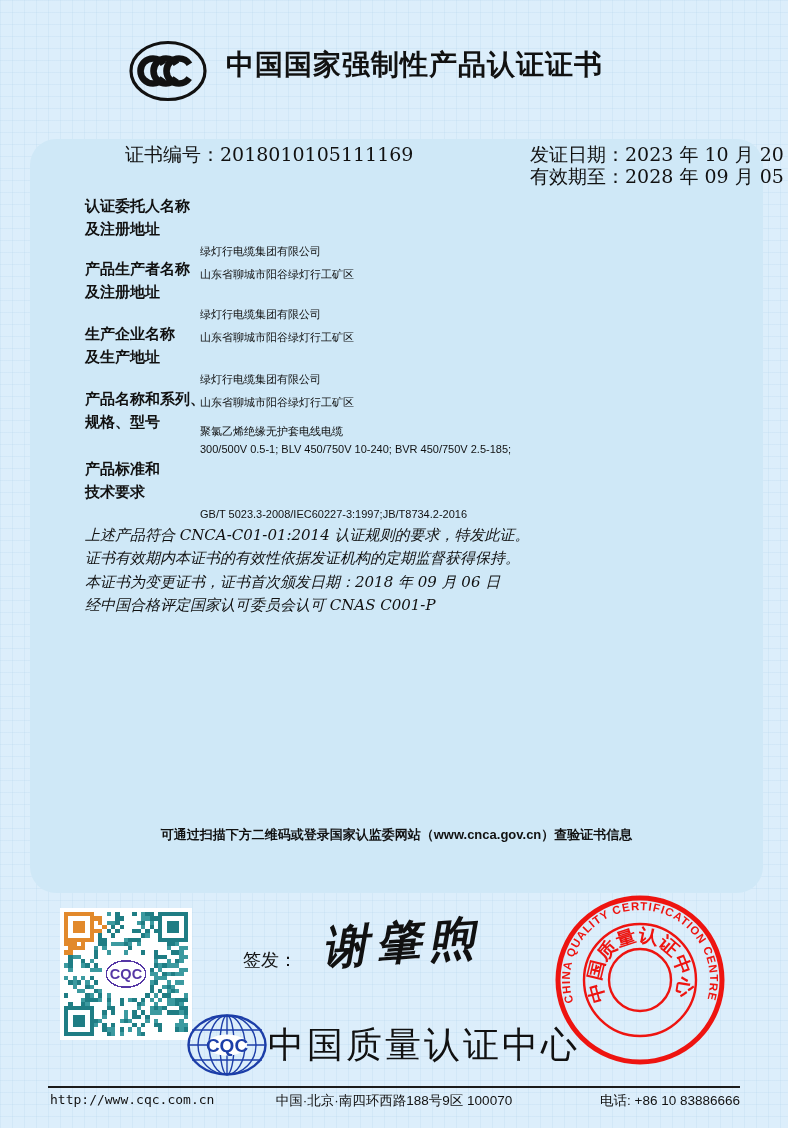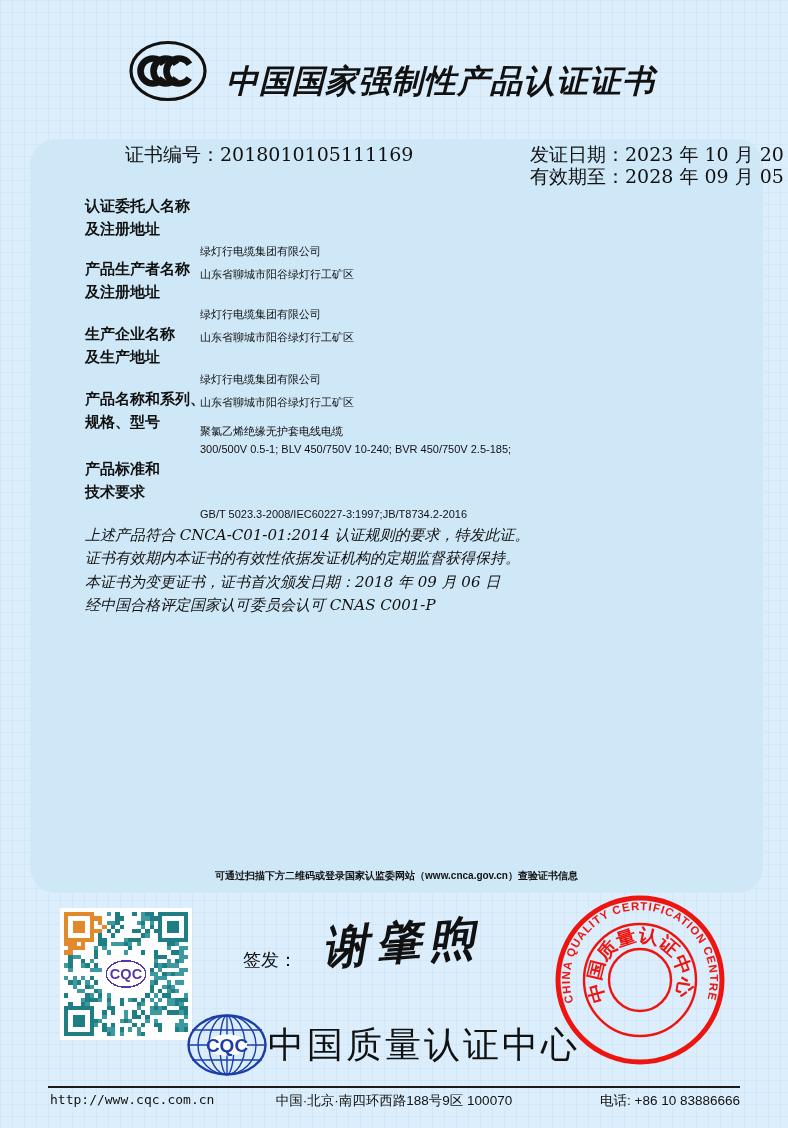--- a/index.html
+++ b/index.html
@@ -6,39 +6,39 @@
   body{width:788px;height:1128px;position:relative;overflow:hidden;
        font-family:"Liberation Sans",sans-serif;color:#111;
        background:#dceefb;
        background-image:linear-gradient(rgba(180,214,236,.25) 1px,transparent 1px),
                         linear-gradient(90deg,rgba(180,214,236,.25) 1px,transparent 1px);
        background-size:12px 12px;}
   .abs{position:absolute;}
   #panel{left:30px;top:139px;width:733px;height:754px;background:#cfe8f7;border-radius:26px;}
 
   
-  #title{left:226px;top:60px;font-size:32px;font-weight:bold;letter-spacing:1px;white-space:nowrap;font-style:italic;}
+  #title{left:226px;top:46px;font-size:28px;font-weight:bold;letter-spacing:1px;white-space:nowrap;}
 
   
   .kai-b{font-family:"DejaVu Serif","Liberation Serif",serif;font-weight:normal;font-size:19px;white-space:nowrap;}
   #cert-no{left:125px;top:142px;}
   #date-issue{left:530px;top:142px;}
   #date-expiry{left:530px;top:164px;}
 
   
   .row-label{position:absolute;left:85px;width:122px;font-weight:bold;font-size:15px;line-height:23px;}
   .row-value{position:absolute;left:200px;width:565px;font-size:11px;line-height:23px;white-space:pre-wrap;}
   .row-value.tight{line-height:17.5px;}
 
   
   #statements{left:85px;top:524px;font-family:"DejaVu Serif","Liberation Serif",serif;
               font-style:italic;font-size:15px;line-height:23.3px;white-space:nowrap;}
 
   
-  #note{left:30px;top:869px;width:733px;text-align:center;font-size:10px;font-weight:600;}
+  #note{left:30px;top:826px;width:733px;text-align:center;font-size:13px;font-weight:600;}
 
   
   #qr-box{left:60px;top:908px;width:132px;height:132px;background:#fff;padding:0;}
   #qr-box svg{position:absolute;left:4px;top:4px;}
 
   
   #sign-label{left:243px;top:948px;font-family:"DejaVu Serif","Liberation Serif",serif;
               font-weight:normal;font-size:18px;}
   #signature{left:322px;top:912px;font-family:"DejaVu Serif","Liberation Serif",serif;
              font-weight:bold;font-style:italic;font-size:46px;letter-spacing:7px;

